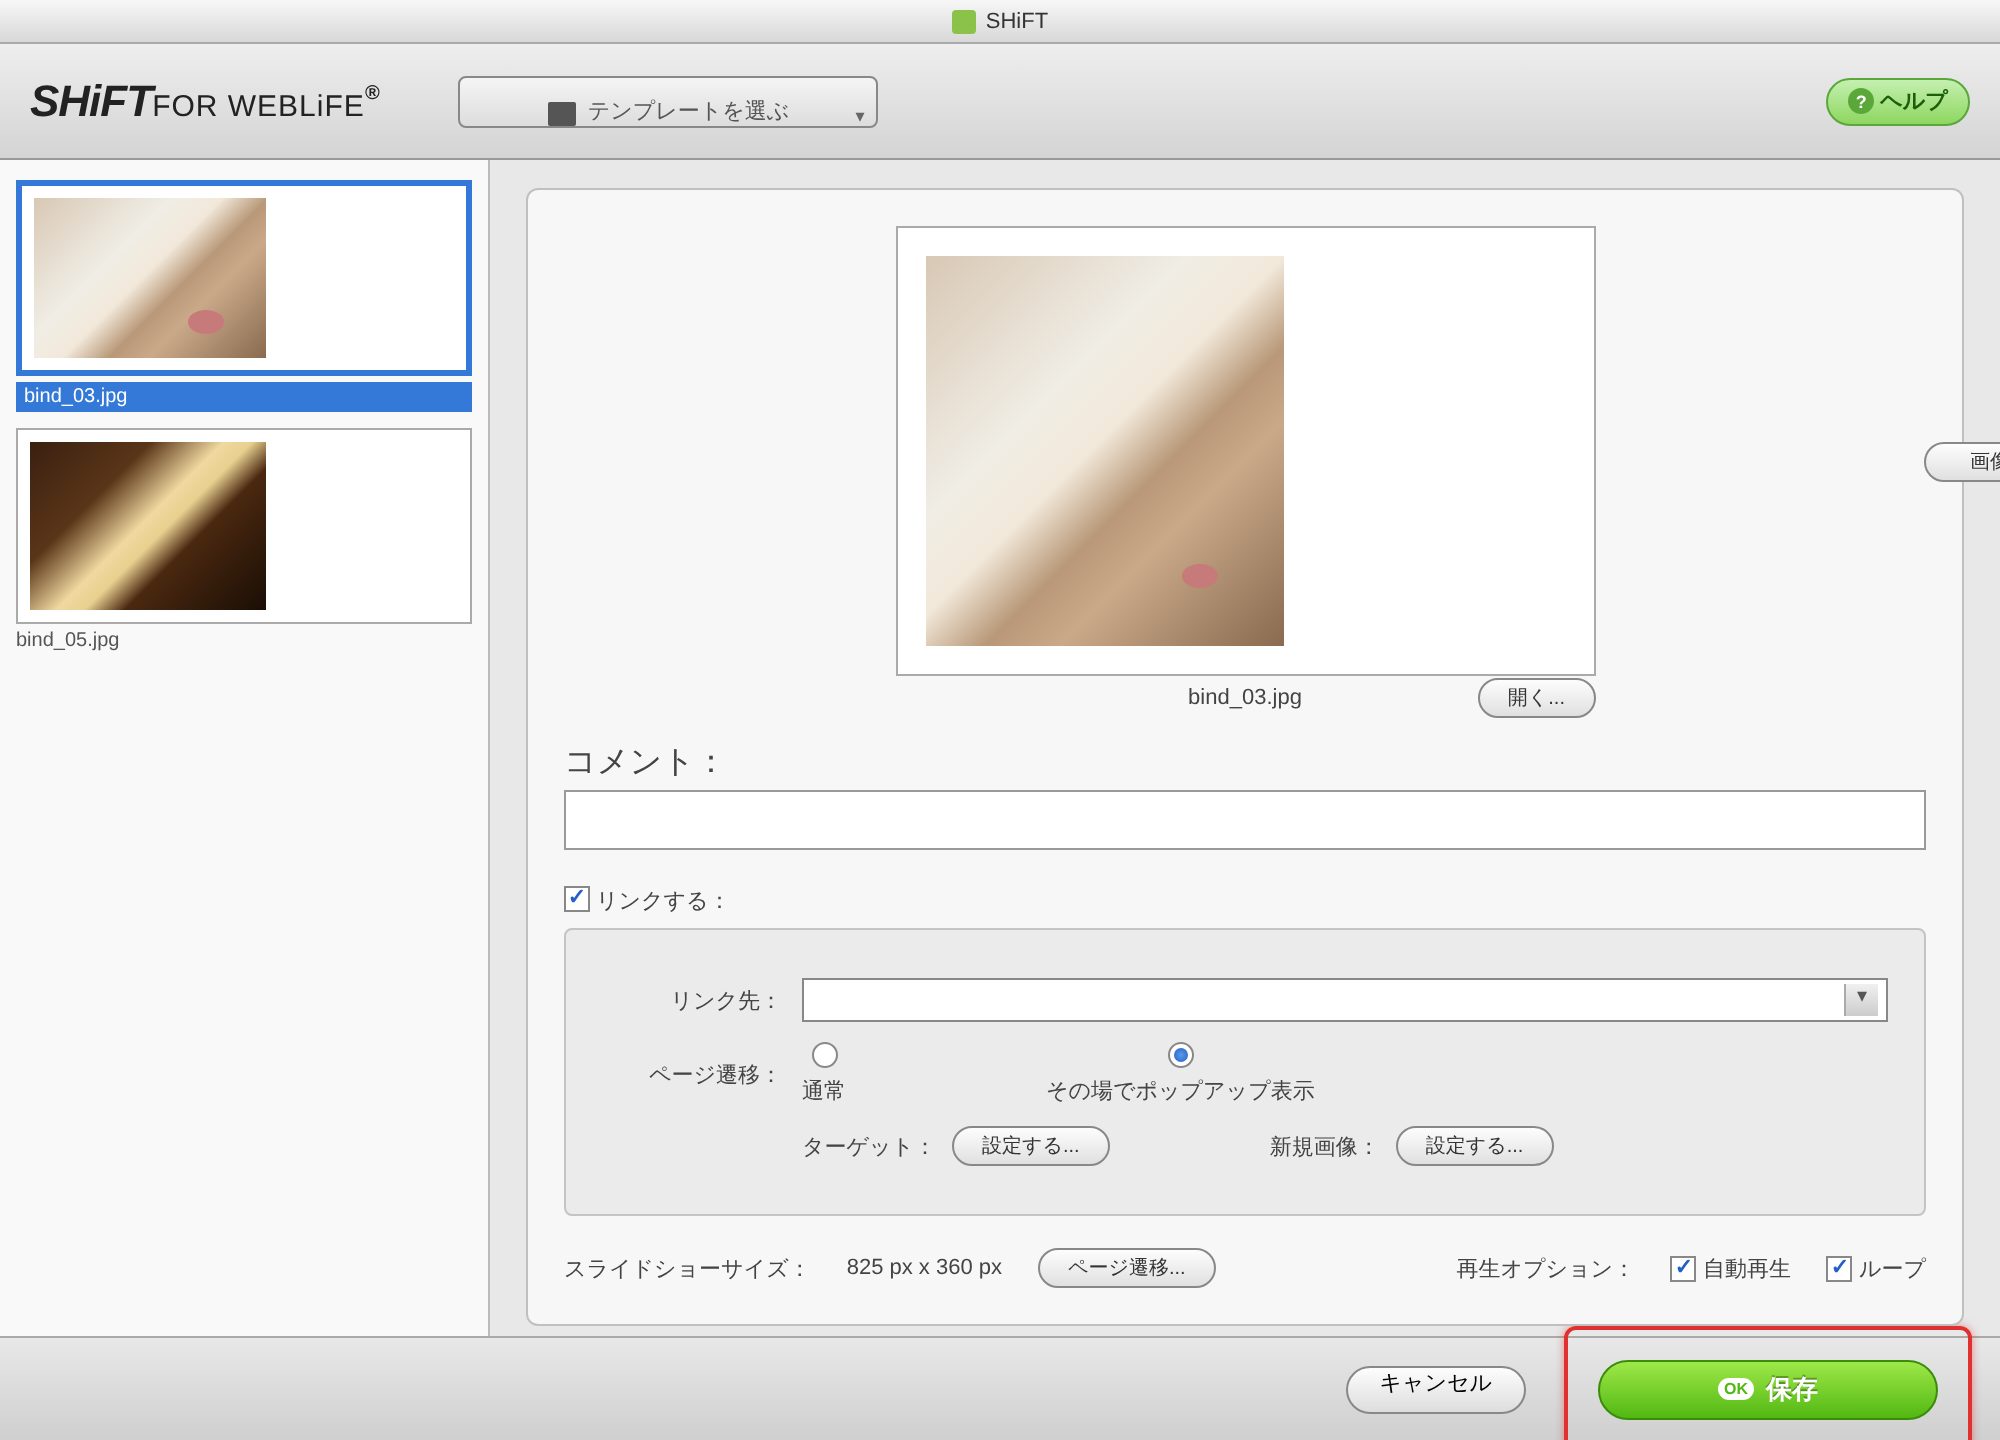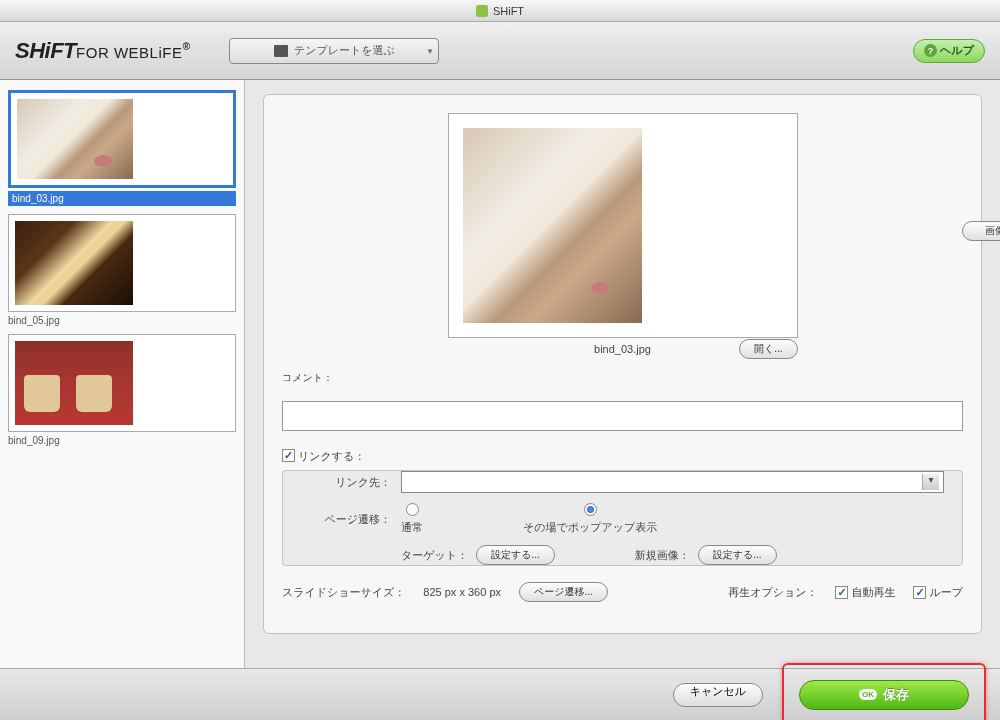--- a/index.html
+++ b/index.html
@@ -5,21 +5,21 @@
 * { margin: 0; padding: 0; box-sizing: border-box; font-family: "Hiragino Kaku Gothic Pro", "Meiryo", sans-serif; }
 body { background: #e8e8e8; width: 1000px; height: 720px; overflow: hidden; }
 
 .titlebar { height: 22px; background: linear-gradient(#f7f7f7,#d8d8d8); border-bottom: 1px solid #aaa; display: flex; align-items: center; justify-content: center; font-size: 11px; color: #333; }
 .titlebar .icon { width: 12px; height: 12px; background: #8bc34a; margin-right: 5px; border-radius: 2px; }
 
 .toolbar { height: 58px; background: linear-gradient(#eee,#d4d4d4); border-bottom: 1px solid #999; display: flex; align-items: center; padding: 0 15px; }
 .logo { font-size: 22px; font-weight: 900; color: #222; letter-spacing: -0.5px; font-style: italic; }
 .logo .thin { font-size: 15px; font-weight: 400; font-style: normal; letter-spacing: 0.5px; }
 .logo .reg { font-size: 10px; vertical-align: super; }
-.template-btn { margin-left: 40px; width: 210px; height: 26px; background: linear-gradient(#f5f5f5,#ddd); border: 1px solid #888; border-radius: 4px; display: flex; align-items: center; justify-content: center; font-size: 11px; color: #555; position: relative; }
+.template-btn { margin-left: 40px; width: 210px; height: 26px; background: linear-gradient(#f5f5f5,#ddd); border: 1px solid #888; border-radius: 4px; display: flex; align-items: flex-end; justify-content: center; font-size: 11px; color: #555; position: relative; }
 .template-btn .ticon { width: 14px; height: 12px; background: #555; margin-right: 6px; border-radius: 1px; }
 .template-btn::after { content: "▾"; position: absolute; right: 6px; font-size: 9px; color: #666; }
 .help-btn { margin-left: auto; width: 72px; height: 24px; background: linear-gradient(#c4f0b0,#8ed65f); border: 1px solid #5aa83a; border-radius: 12px; display: flex; align-items: center; justify-content: center; font-size: 11px; color: #1c5e0a; font-weight: bold; }
 .help-btn::before { content: "?"; display: inline-flex; width: 13px; height: 13px; background: #5aa83a; color: #fff; border-radius: 50%; align-items: center; justify-content: center; font-size: 9px; margin-right: 3px; }
 
 .main { display: flex; height: 588px; }
 .sidebar { width: 245px; background: #f9f9f9; border-right: 1px solid #bbb; padding: 10px 8px; overflow-y: auto; }
 .thumb-item { margin-bottom: 8px; }
 .thumb-item.selected .thumb-frame { border: 3px solid #3478d8; }
 .thumb-item.selected .thumb-label { background: #3478d8; color: #fff; padding: 2px 4px; }
@@ -43,26 +43,26 @@
 .preview-inner { height: 195px; display: flex; }
 .preview-img { flex: 0 0 56%; }
 .edit-img-btn { position: absolute; right: -85px; top: 108px; }
 .filename-row { display: flex; align-items: center; justify-content: center; font-size: 11px; color: #444; margin-top: 5px; position: relative; width: 350px; margin-left:auto; margin-right:auto;}
 .filename-row .open-btn { position: absolute; right: 0; }
 
 .pill-btn { height: 20px; padding: 0 14px; background: linear-gradient(#fdfdfd,#e0e0e0); border: 1px solid #888; border-radius: 11px; font-size: 10px; color: #333; display: inline-flex; align-items: center; }
 .pill-btn.wide { padding: 0 22px; }
 
 .field-row { margin-top: 16px; }
-.field-label { font-size: 10px; color: #444; margin-bottom: 16px; }
+.field-label { font-size: 16px; color: #444; margin-bottom: 3px; }
 .text-input { width: 100%; height: 30px; border: 1px solid #999; background: #fff; }
 
 .link-section { margin-top: 18px; }
 .link-check { font-size: 11px; color: #444; display: flex; align-items: flex-start; }
-.link-box { margin-top: 6px; background: #ebebeb; border: 1px solid #c4c4c4; border-radius: 4px; padding: 0 18px; }
+.link-box { margin-top: 6px; background: #ebebeb; border: 1px solid #c4c4c4; border-radius: 4px; padding: 24px 18px; }
 .link-row { display: flex; align-items: center; font-size: 11px; color: #444; margin-bottom: 10px; }
 .link-row .lbl { width: 90px; text-align: right; margin-right: 10px; }
 .link-select { flex: 1; height: 22px; border: 1px solid #888; background: #fff; position: relative; }
 .link-select::after { content:"▾"; position:absolute; right:4px; top:2px; font-size:10px; color:#555; background:linear-gradient(#f0f0f0,#ccc); width:16px; height:16px; text-align:center; border-left:1px solid #aaa;}
 .radio-group { display: flex; align-items: center; gap: 100px; }
 .radio-opt { display: flex; align-items: center; font-size: 11px; gap: 4px; flex-direction: column; }
 .radio { width: 13px; height: 13px; border: 1px solid #888; border-radius: 50%; display: inline-flex; align-items: center; justify-content: center; background: #fff; }
 .radio.checked::after { content:""; width:7px; height:7px; background: radial-gradient(#5a9ae8,#2560c8); border-radius:50%; }
 .sub-row { display: flex; align-items: center; font-size: 11px; color: #444; gap: 80px; margin-left: 100px; }
 .sub-item { display: flex; align-items: center; gap: 8px; }
@@ -118,27 +118,20 @@
         </div>
       <div class="thumb-label">bind_03.jpg</div>
     </div>
     <div class="thumb-item">
       <div class="thumb-frame">
           <div class="thumb-img desk-img"></div>
           <div class="thumb-blank"></div>
         </div>
       <div class="thumb-label">bind_05.jpg</div>
     </div>
-    <div class="thumb-item">
-      <div class="thumb-frame">
-          <div class="thumb-img plant-img"></div>
-          <div class="thumb-blank"></div>
-        </div>
-      <div class="thumb-label">bind_09.jpg</div>
-    </div>
   </div>
 
   <div class="content">
     <div class="panel">
 
       <div class="preview-row">
         <div class="preview-frame">
           <div class="preview-inner">
             <div class="preview-img dog-img"></div>
             <div class="thumb-blank"></div>

